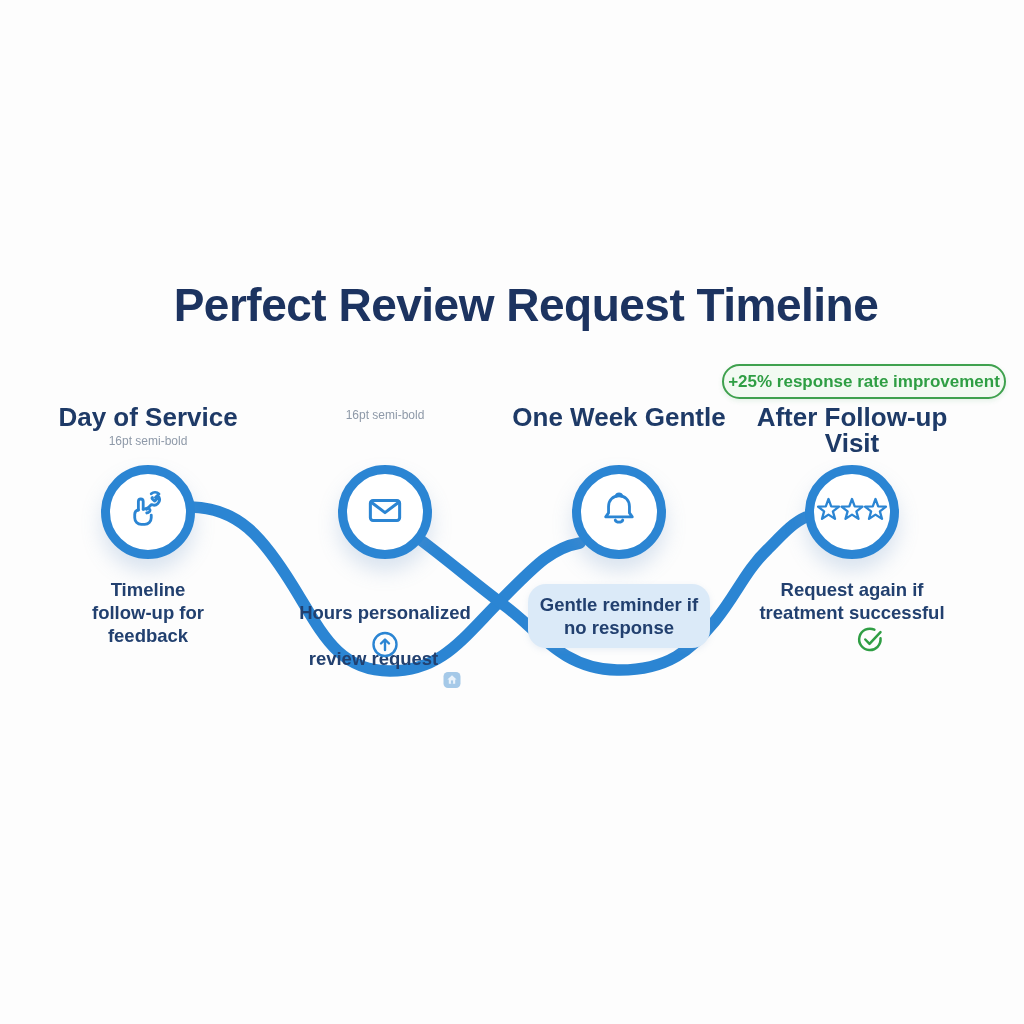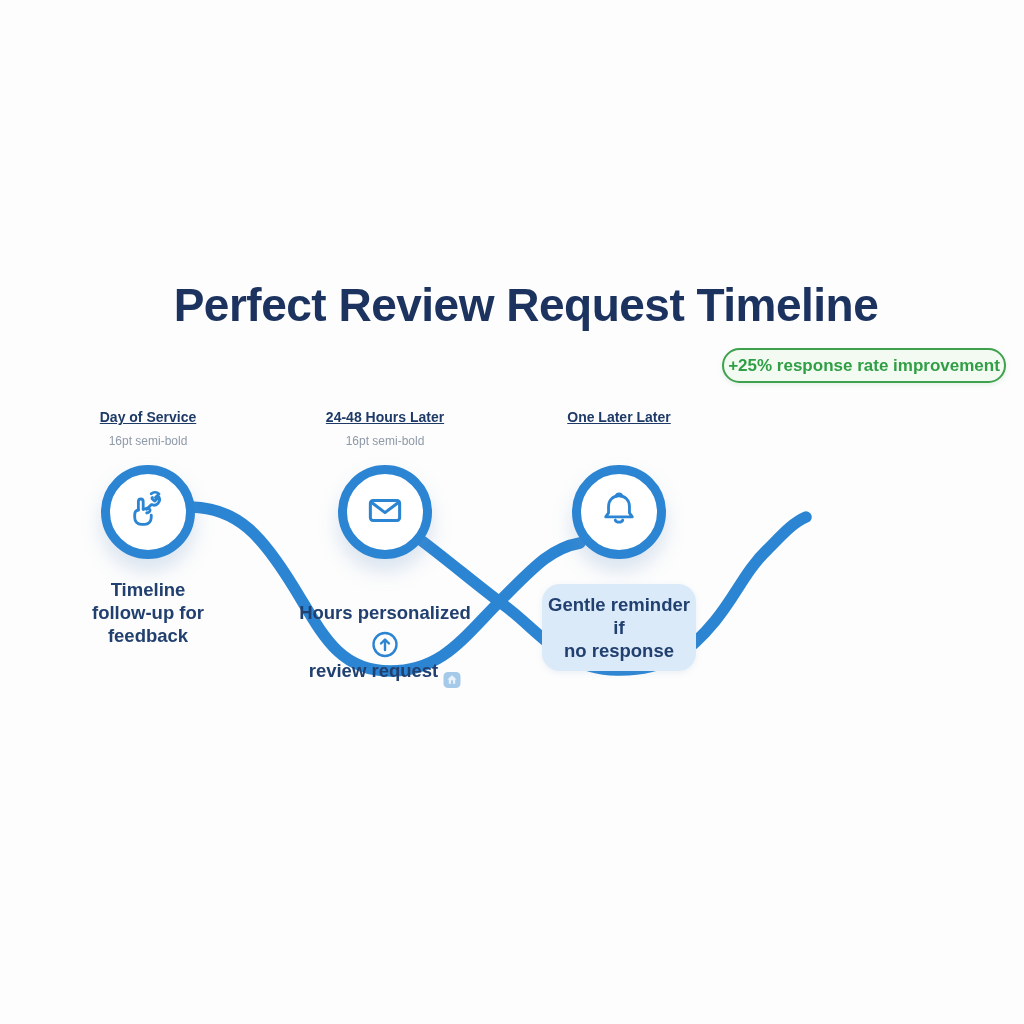--- a/index.html
+++ b/index.html
@@ -11,53 +11,53 @@
   html,body{width:1024px;height:1024px;}
   body{font-family:"Liberation Sans",sans-serif;background:var(--bg);position:relative;overflow:hidden;}
   .canvas{position:absolute;inset:0;}
 
   .title{
     position:absolute;top:282px;left:0;width:1024px;text-align:center;
     font-size:46px;font-weight:700;letter-spacing:-0.5px;color:#1c3360;line-height:1;padding-left:28px;
   }
 
   .badge{
-    position:absolute;top:348px;left:722px;width:284px;height:35px;
+    position:absolute;top:364px;left:722px;width:284px;height:35px;
     border:2px solid var(--badge-border);border-radius:18px;background:var(--badge-bg);
     display:flex;align-items:center;justify-content:center;
     font-size:17px;font-weight:700;color:var(--green);
     box-shadow:0 2px 5px rgba(60,160,80,.12);
   }
 
   svg.wave{position:absolute;top:0;left:0;width:1024px;height:1024px;}
   .wave path{stroke:var(--blue);stroke-width:11.5;fill:none;stroke-linecap:round;}
 
   .stage{position:absolute;top:404px;width:220px;text-align:center;}
   .stage .h{
-    font-size:14px;font-weight:700;color:var(--navy);line-height:26px;white-space:pre-line;text-decoration:underline;
+    font-size:26px;font-weight:700;color:var(--navy);line-height:26px;white-space:pre-line;
   }
   .stage .sub{font-size:12px;font-weight:400;color:var(--gray);line-height:22px;}
 
   .circle{
     position:absolute;top:61px;left:50%;transform:translateX(-50%);
     width:94px;height:94px;border-radius:50%;background:#fff;
     border:9.5px solid var(--blue);
     box-shadow:0 12px 20px rgba(110,150,200,.25);
     display:flex;align-items:center;justify-content:center;color:var(--blue);
   }
 
   .cap{
     position:absolute;top:174px;left:50%;transform:translateX(-50%);width:220px;
     font-size:18.5px;font-weight:700;color:#22406f;line-height:23px;white-space:pre-line;
   }
   .cap.pill{
-    width:154px;top:180px;background:var(--pill);border-radius:18px;padding:9px 6px;
+    width:182px;top:180px;background:var(--pill);border-radius:18px;padding:9px 6px;
     box-shadow:0 2px 6px rgba(130,160,200,.15);
   }
-  .cap-row{display:flex;align-items:center;justify-content:center;gap:5px;}
+  .cap-row{display:flex;justify-content:center;gap:5px;}
 
   .extra{position:absolute;left:50%;transform:translateX(-50%);}
   .arrow-extra{top:227px;color:var(--blue);}
   .check-extra{top:222px;left:58%;color:var(--green);}
 
   .s1{left:38px;} .s2{left:275px;} .s3{left:509px;} .s4{left:742px;}
 </style>
 </head>
 <body>
 
@@ -87,21 +87,20 @@
           <path d="M12.8 21.9c-2.1.5-3.5 2.1-3.5 4.2v3.4c0 3.4 2.8 6.2 6.2 6.2h3.4c3.4 0 6.2-2.8 6.2-6.2v-2.6"></path>
         </svg>
       </span>
     </div>
     <div class="cap">Timeline
 follow-up for
 feedback</div>
   </div>
 
   <div class="stage s2">
-    <div class="h">24-48 Hours Later</div>
     <div class="sub">16pt semi-bold</div>
     <div class="circle">
       <span>
         <svg width="46" height="46" viewBox="0 0 44 44" fill="none" stroke="currentColor" stroke-width="2.9" stroke-linecap="round" stroke-linejoin="round">
           <rect x="8" y="13" width="28" height="19" rx="2.5"></rect>
           <path d="M9.5 15 L22 24.5 L34.5 15"></path>
         </svg>
       </span>
     </div>
     <div class="cap">
@@ -119,28 +118,55 @@
     </div>
     <span class="extra arrow-extra">
       <svg width="27" height="27" viewBox="0 0 27 27" fill="none" stroke="currentColor" stroke-width="2.4" stroke-linecap="round" stroke-linejoin="round">
         <circle cx="13.5" cy="13.5" r="11.5"></circle>
         <path d="M13.5 19 V 9 M9.5 12.5 L13.5 8.5 L17.5 12.5"></path>
       </svg>
     </span>
   </div>
 
   <div class="stage s3">
-    <div class="h">One Later Later</div>
+    <div class="h">One Week Gentle</div>
     <div class="circle">
       <span>
         <svg width="46" height="46" viewBox="0 0 44 44" fill="none" stroke="currentColor" stroke-width="2.7" stroke-linecap="round" stroke-linejoin="round">
           <path d="M19.3 8.6 a2.8 2.8 0 0 1 5.4 0"></path>
           <path d="M22 8.4 c-6 0 -10 4.4 -10 10.3 v6.1 L9.3 28.6 h25.4 L32 24.8 v-6.1 C32 12.8 28 8.4 22 8.4 z"></path>
           <path d="M18.4 31.6 a3.7 2.7 0 0 0 7.2 0"></path>
         </svg>
       </span>
     </div>
     <div class="cap pill">Gentle reminder if
 no response</div>
   </div>
 
+  <div class="stage s4">
+    <div class="h">After Follow-up
+Visit</div>
+    <div class="circle">
+      <span>
+        <svg width="70" height="28" viewBox="-35 -13 70 28" fill="none" stroke="currentColor" stroke-width="2.3" stroke-linejoin="round">
+          <g transform="translate(-23.5,1)">
+            <path d="M0,-11 L2.7,-3.7 L10.5,-3.4 L4.4,1.4 L6.5,8.9 L0,4.6 L-6.5,8.9 L-4.4,1.4 L-10.5,-3.4 L-2.7,-3.7 Z"></path>
+          </g>
+          <g transform="translate(0,1)">
+            <path d="M0,-11 L2.7,-3.7 L10.5,-3.4 L4.4,1.4 L6.5,8.9 L0,4.6 L-6.5,8.9 L-4.4,1.4 L-10.5,-3.4 L-2.7,-3.7 Z"></path>
+          </g>
+          <g transform="translate(23.5,1)">
+            <path d="M0,-11 L2.7,-3.7 L10.5,-3.4 L4.4,1.4 L6.5,8.9 L0,4.6 L-6.5,8.9 L-4.4,1.4 L-10.5,-3.4 L-2.7,-3.7 Z"></path>
+          </g>
+        </svg>
+      </span>
+    </div>
+    <div class="cap">Request again if
+treatment successful</div>
+    <span class="extra check-extra">
+      <svg width="28" height="28" viewBox="0 0 28 28" fill="none" stroke="currentColor" stroke-width="2.5" stroke-linecap="round" stroke-linejoin="round">
+        <path d="M24.5 12.2 a10.7 10.7 0 1 1 -6.1 -8.5"></path>
+        <path d="M9.3 13.5 L13.5 17.8 L24.5 6.2"></path>
+      </svg>
+    </span>
+  </div>
 
 </div>
 
 </body></html>

